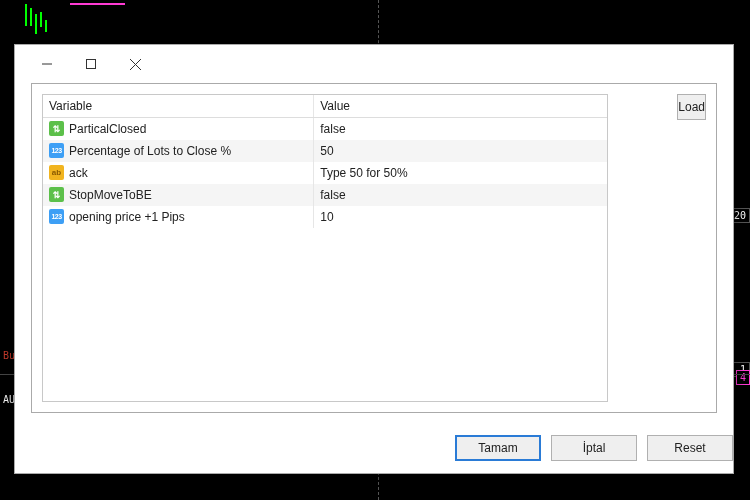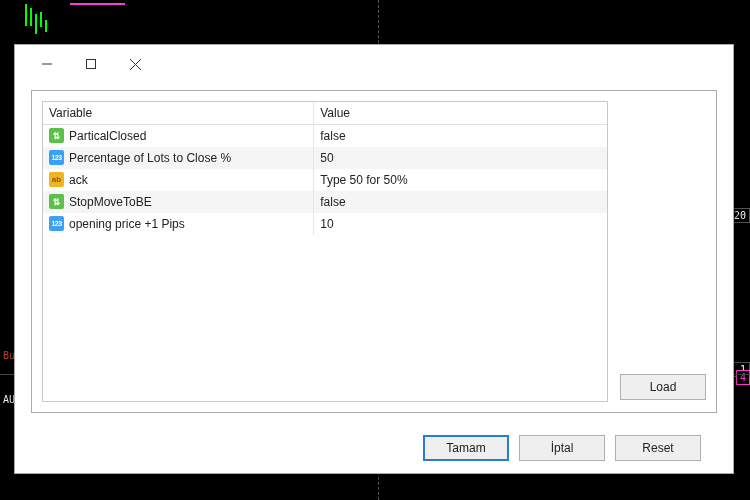--- a/index.html
+++ b/index.html
@@ -108,21 +108,20 @@
     border-right-color: #ccc;
     background: #f8f8f8;
   }
   .panel {
     border: 1px solid #aaa;
     padding: 10px;
     flex: 1;
     display: flex;
     gap: 12px;
     position: relative;
-    margin-top: 7px;
   }
   .grid-wrap {
     flex: 1;
     border: 1px solid #c8c8c8;
     background: #fff;
   }
   table.params {
     width: 100%;
     border-collapse: collapse;
     table-layout: fixed;
@@ -175,21 +174,21 @@
     letter-spacing: -0.5px;
   }
   .type-str {
     background: #f1b41f;
     color: #8a5a00;
     font-size: 8px;
     font-weight: bold;
   }
   .side-buttons {
     display: flex;
-    flex-direction: column;
+    flex-direction: row;
     justify-content: flex-end;
     gap: 8px;
     width: 86px;
     padding-bottom: 2px;
   }
   .btn {
     height: 26px;
     border: 1px solid #b0b0b0;
     background: #efefef;
     color: #222;
@@ -199,21 +198,21 @@
     justify-content: center;
     cursor: pointer;
   }
   .btn.primary {
     border: 2px solid #2a7bd6;
   }
   .bottom-buttons {
     display: flex;
     justify-content: flex-end;
     gap: 10px;
-    padding: 10px 32px 12px 16px;
+    padding: 10px 0 12px 16px;
   }
   .bottom-buttons .btn { width: 86px; }
 </style>
 </head>
 <body>
 
 <div class="chart-bg">
   <div class="vline" style="left:378px"></div>
   <div class="candle" style="left:25px; top:4px; width:2px; height:22px"></div>
   <div class="candle" style="left:30px; top:8px; width:2px; height:18px"></div>

